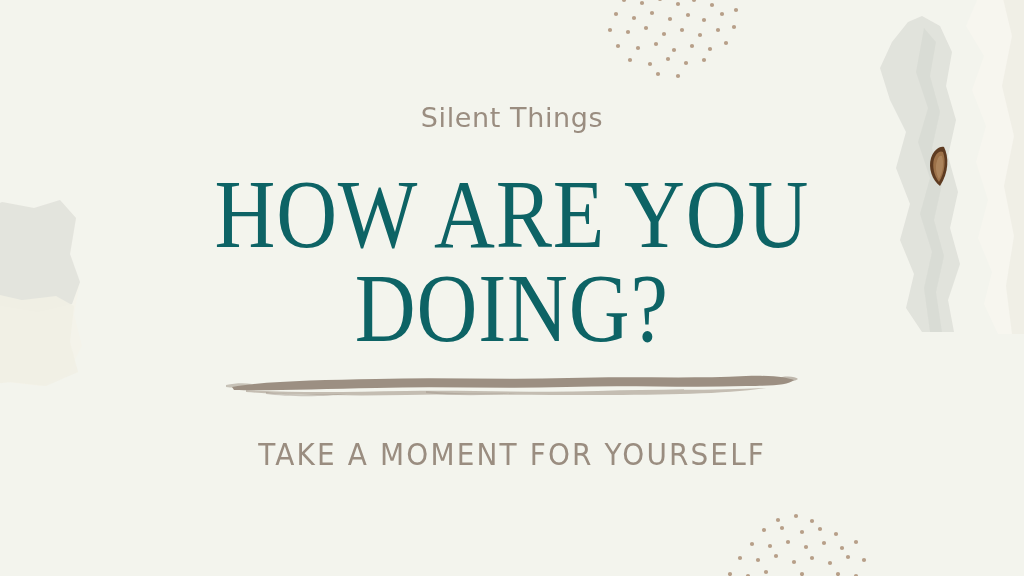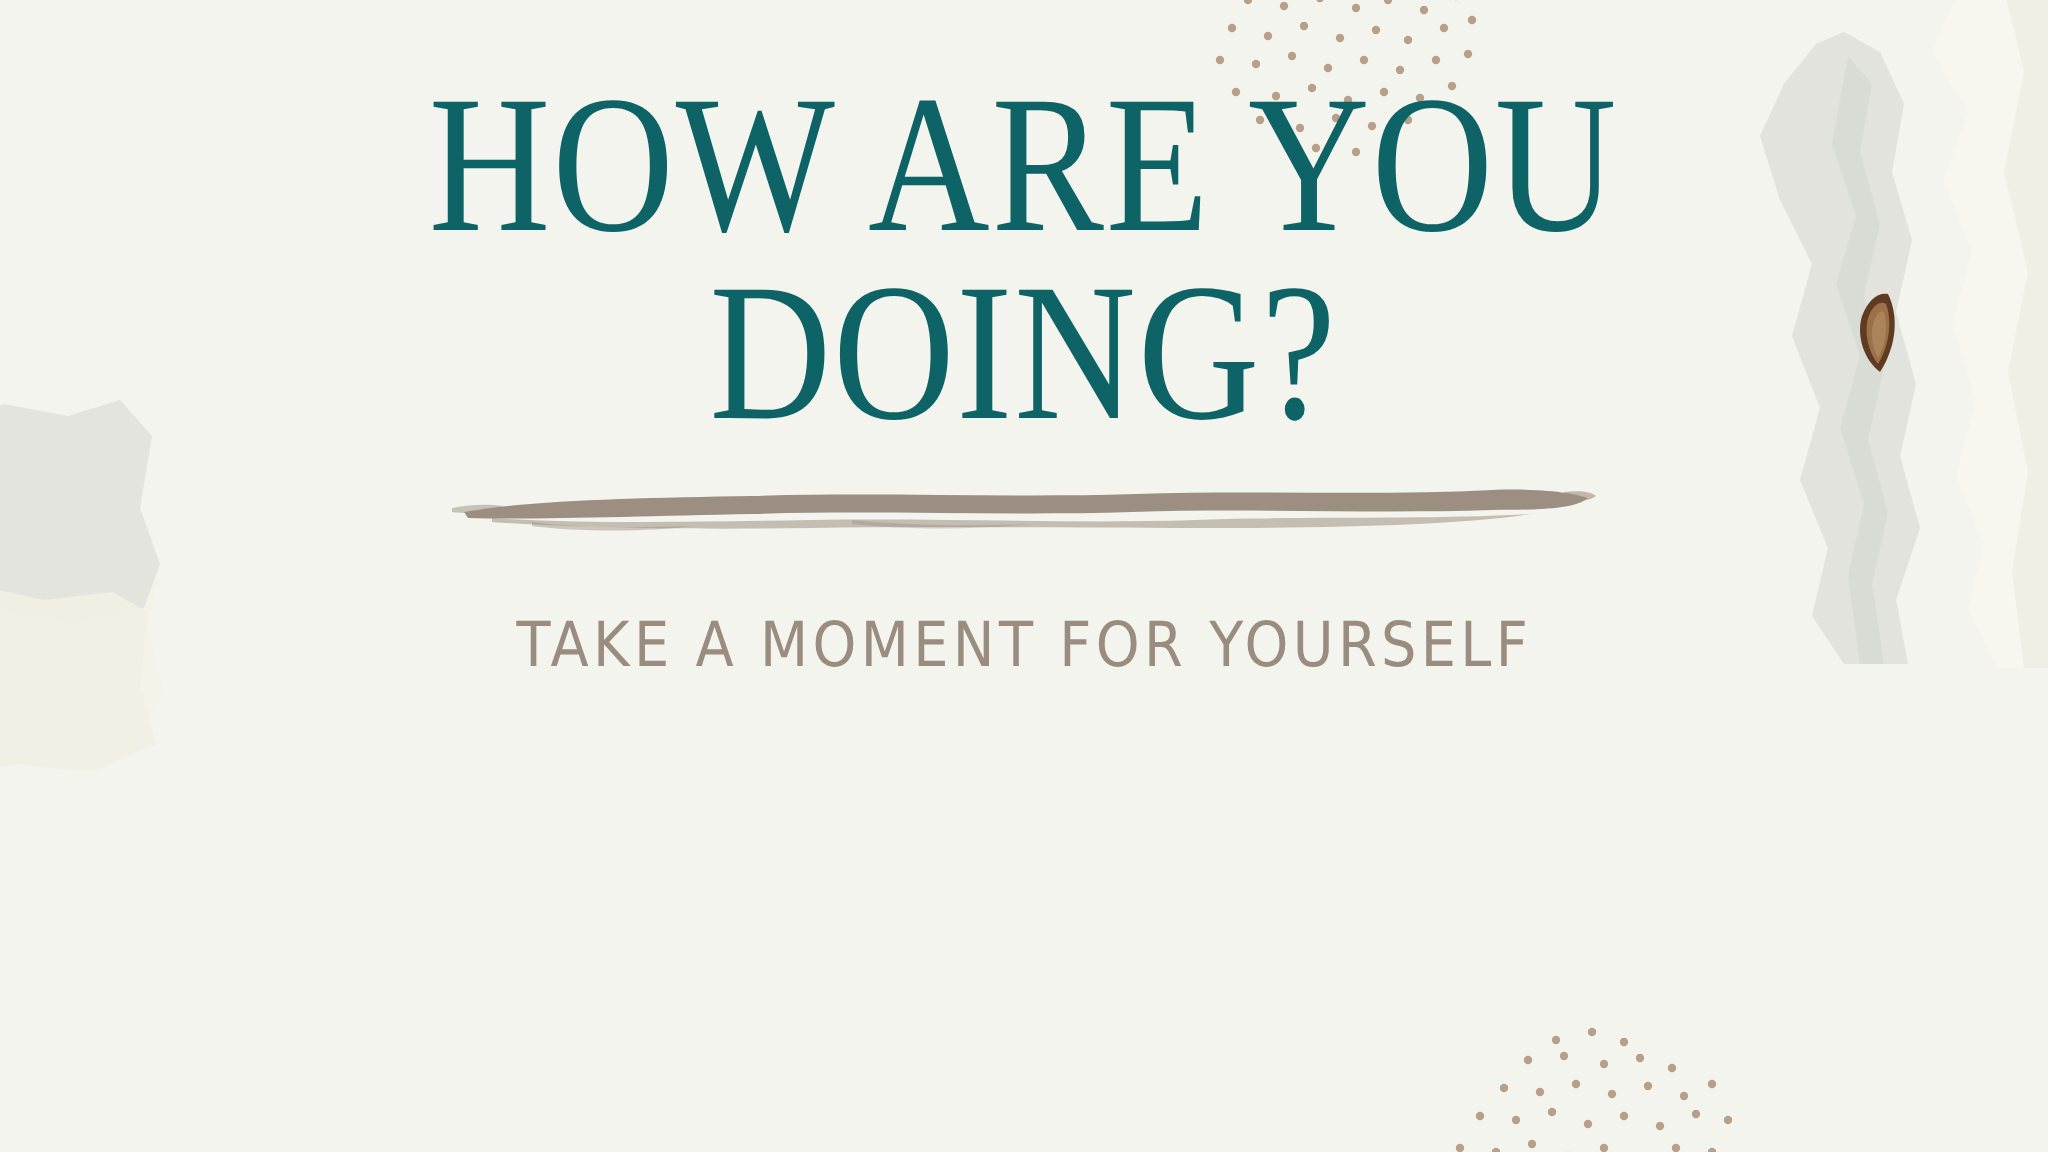--- a/index.html
+++ b/index.html
@@ -233,20 +233,21 @@
       <circle cx="56" cy="92" r="2.1"></circle>
         <circle cx="74" cy="98" r="2.1"></circle>
       <circle cx="94" cy="94" r="2.1"></circle>
         <circle cx="112" cy="97" r="2.1"></circle>
       <circle cx="130" cy="93" r="2.1"></circle>
     </g>
   </svg>
 
   <div id="content">
 
+    <div id="brand">Silent Things</div>
 
     <div id="headline">
       <span class="line">HOW ARE YOU</span>
       <span class="line">DOING?</span>
     </div>
 
     <svg id="divider" viewBox="0 0 572 26" preserveAspectRatio="none">
       <path d="M6,16 C40,10 92,9 150,8 C214,6 280,9 342,7
                C404,5 462,8 520,5 C548,4 562,7 568,9
                C562,14 548,15 520,15 C460,17 402,14 340,16

